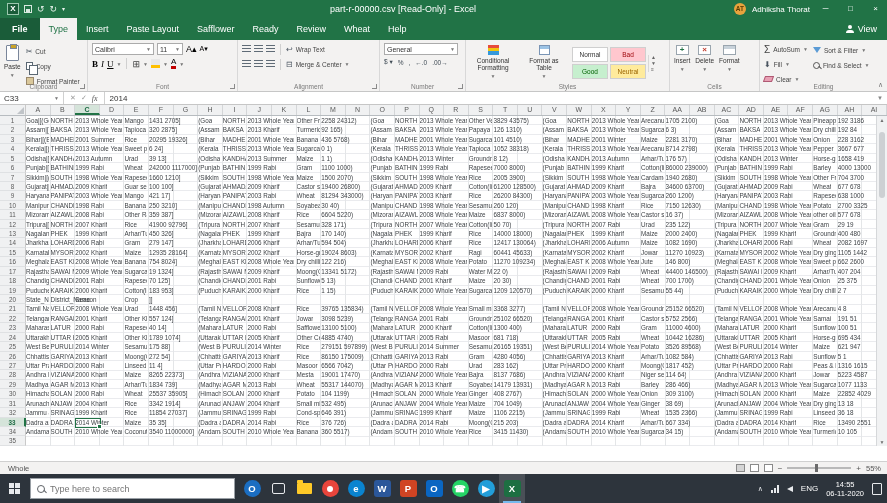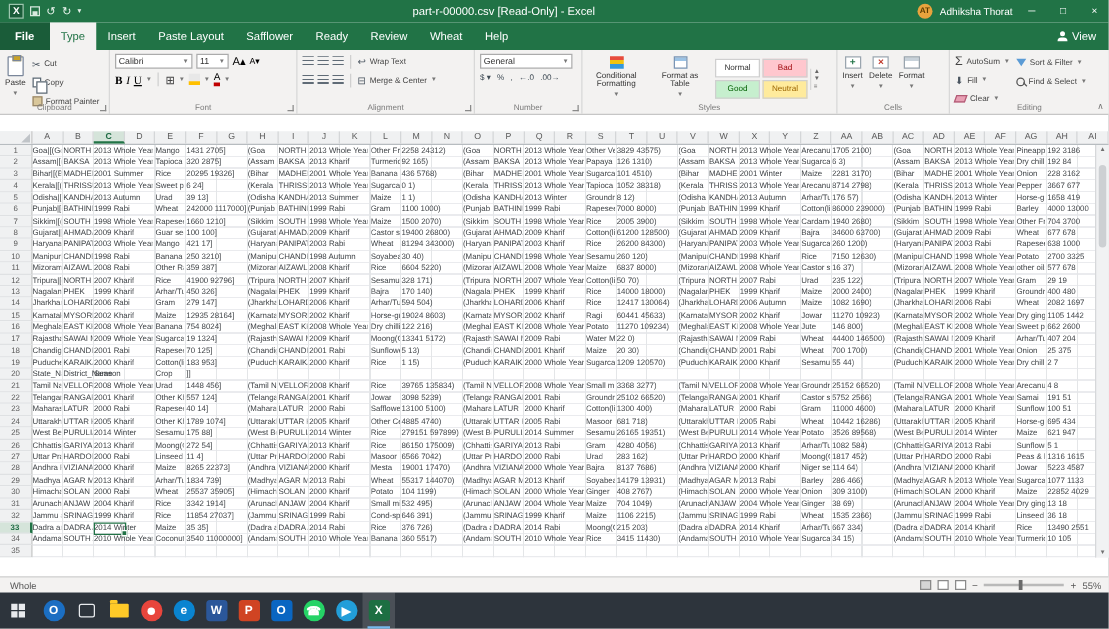--- a/index.html
+++ b/index.html
@@ -384,20 +384,33 @@
             <span class="lens"></span>
             <span>Find &amp; Select</span>
             <span class="caret">▼</span>
           </div>
       </div>
       <div class="glabel">Editing</div>
       <div class="collapse">∧</div>
     </div>
   </div>
 
+  <div class="fbar">
+    <div class="namebox">
+      <span>C33</span>
+      <span class="caret">▼</span>
+    </div>
+    <div class="fx-btns">
+      <span>✕</span>
+      <span>✓</span>
+      <span class="fx">fx</span>
+    </div>
+    <div class="fvalue">2014</div>
+    <div class="fexpand">▼</div>
+  </div>
 
   <div class="colheads">
     <div class="corner"></div>
     <div class="chwrap">
         <div class="ch">A</div>
         <div class="ch">B</div>
         <div class="ch sel">C</div>
         <div class="ch">D</div>
         <div class="ch">E</div>
         <div class="ch">F</div>
@@ -1468,20 +1481,24 @@
 
   <div class="taskbar">
     <div class="startbtn">
       <div class="winlogo">
           <i></i>
           <i></i>
           <i></i>
           <i></i>
         </div>
     </div>
+    <div class="searchbox">
+      <span class="maglens"></span>
+      <input class="searchinput" placeholder="Type here to search" style="">
+    </div>
     <div class="appicons">
         <div class="appbtn">
           <div class="ai cortana" style="border-radius: 50%; background: rgb(27, 110, 194);">O</div>
         </div>
         <div class="appbtn">
           <div class="ai task-view"></div>
         </div>
         <div class="appbtn">
           <div class="ai file-explorer" style="background: rgb(255, 202, 40);"></div>
         </div>
@@ -1503,15 +1520,30 @@
         <div class="appbtn">
           <div class="ai whatsapp" style="border-radius: 50%; background: rgb(37, 211, 102);">☎</div>
         </div>
         <div class="appbtn">
           <div class="ai telegram" style="border-radius: 50%; background: rgb(34, 158, 217);">▶</div>
         </div>
         <div class="appbtn active">
           <div class="ai excel" style="background: rgb(29, 111, 66);">X</div>
         </div>
       </div>
+    <div class="tray">
+      <span class="chev">∧</span>
+      <span class="net">
+          <i></i>
+          <i></i>
+          <i></i>
+        </span>
+      <span class="spk"></span>
+      <span class="lang">ENG</span>
+      <div class="clock">
+        <div>14:55</div>
+        <div>06-11-2020</div>
+      </div>
+      <div class="notif"></div>
+    </div>
   </div>
 
 </div>
 
 </body></html>

